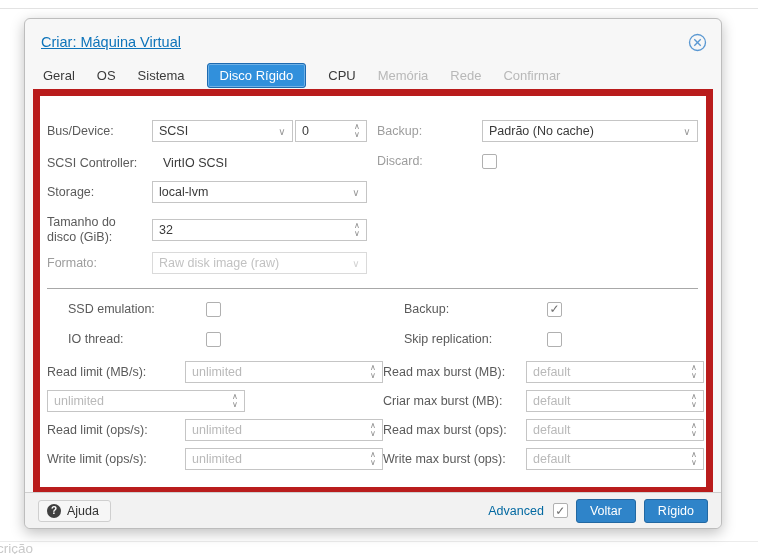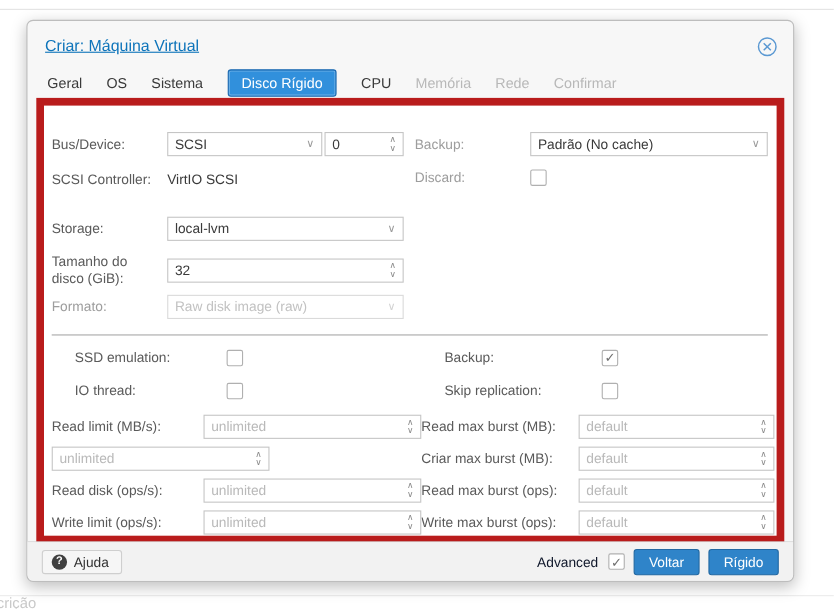--- a/index.html
+++ b/index.html
@@ -72,21 +72,21 @@
 
   .footer { position:absolute; left:0; right:0; bottom:0; height:36px; background:#f2f2f2;
     border-top:1px solid #cfcfcf; border-radius:0 0 6px 6px;
     display:flex; align-items:center; padding:0 13px; }
   .help-btn { display:flex; align-items:center; gap:6px; background:#f6f6f6;
     border:1px solid #cfcfcf; border-radius:3px; padding:3px 11px 3px 8px;
     font-size:12.5px; color:#333; cursor:pointer; }
   .help-ico { width:14px; height:14px; border-radius:50%; background:#404040; color:#fff;
     font-size:10px; font-weight:bold; display:flex; align-items:center; justify-content:center; }
   .footer-right { margin-left:auto; display:flex; align-items:center; gap:8px; }
-  .adv-lbl { font-size:12.5px; color:#0f172a; margin-right:1px; }
+  .adv-lbl { font-size:12.5px; color:#0369a1; margin-right:1px; }
   .btn-blue { background:#2f84c9; border:1px solid #2268a2; border-radius:3px;
     color:#ffffff; font-size:12.5px; padding:4px 13px; cursor:pointer;
     font-family:"Liberation Sans", sans-serif; }
 </style>
 </head>
 <body>
 
 <div class="bg-topline"></div>
 <div class="bg-bottomline"></div>
 <div class="bg-cuttext">crição</div>
@@ -124,21 +124,21 @@
             <span class="combo-trig">∨</span>
           </div>
           <div class="field w-num-bus">
             <input type="text" value="0" style="">
             <span class="spin-trig">
                 <span>∧</span>
                 <span>∨</span>
               </span>
           </div>
         </div>
-        <div class="row" style="height:20px;margin-bottom:24px;">
+        <div class="row" style="height:20px;margin-bottom:8px;gap:11px;">
           <span class="lbl">SCSI Controller:</span>
           <span class="plainval">VirtIO SCSI</span>
         </div>
         <div class="row">
           <span class="lbl">Storage:</span>
           <div class="field w-main">
             <input type="text" readonly="" value="local-lvm" style="">
             <span class="combo-trig">∨</span>
           </div>
         </div>
@@ -204,21 +204,21 @@
         <div class="adv-row">
           <div class="field w-adv-left">
             <input type="text" placeholder="unlimited" style="">
             <span class="spin-trig">
                 <span>∧</span>
                 <span>∨</span>
               </span>
           </div>
         </div>
         <div class="adv-row">
-          <span class="lbl">Read disk (ops/s):</span>
+          <span class="lbl">Read limit (ops/s):</span>
           <div class="field w-adv-left">
             <input type="text" placeholder="unlimited" style="">
             <span class="spin-trig">
                 <span>∧</span>
                 <span>∨</span>
               </span>
           </div>
         </div>
         <div class="adv-row">
           <span class="lbl">Write limit (ops/s):</span>

